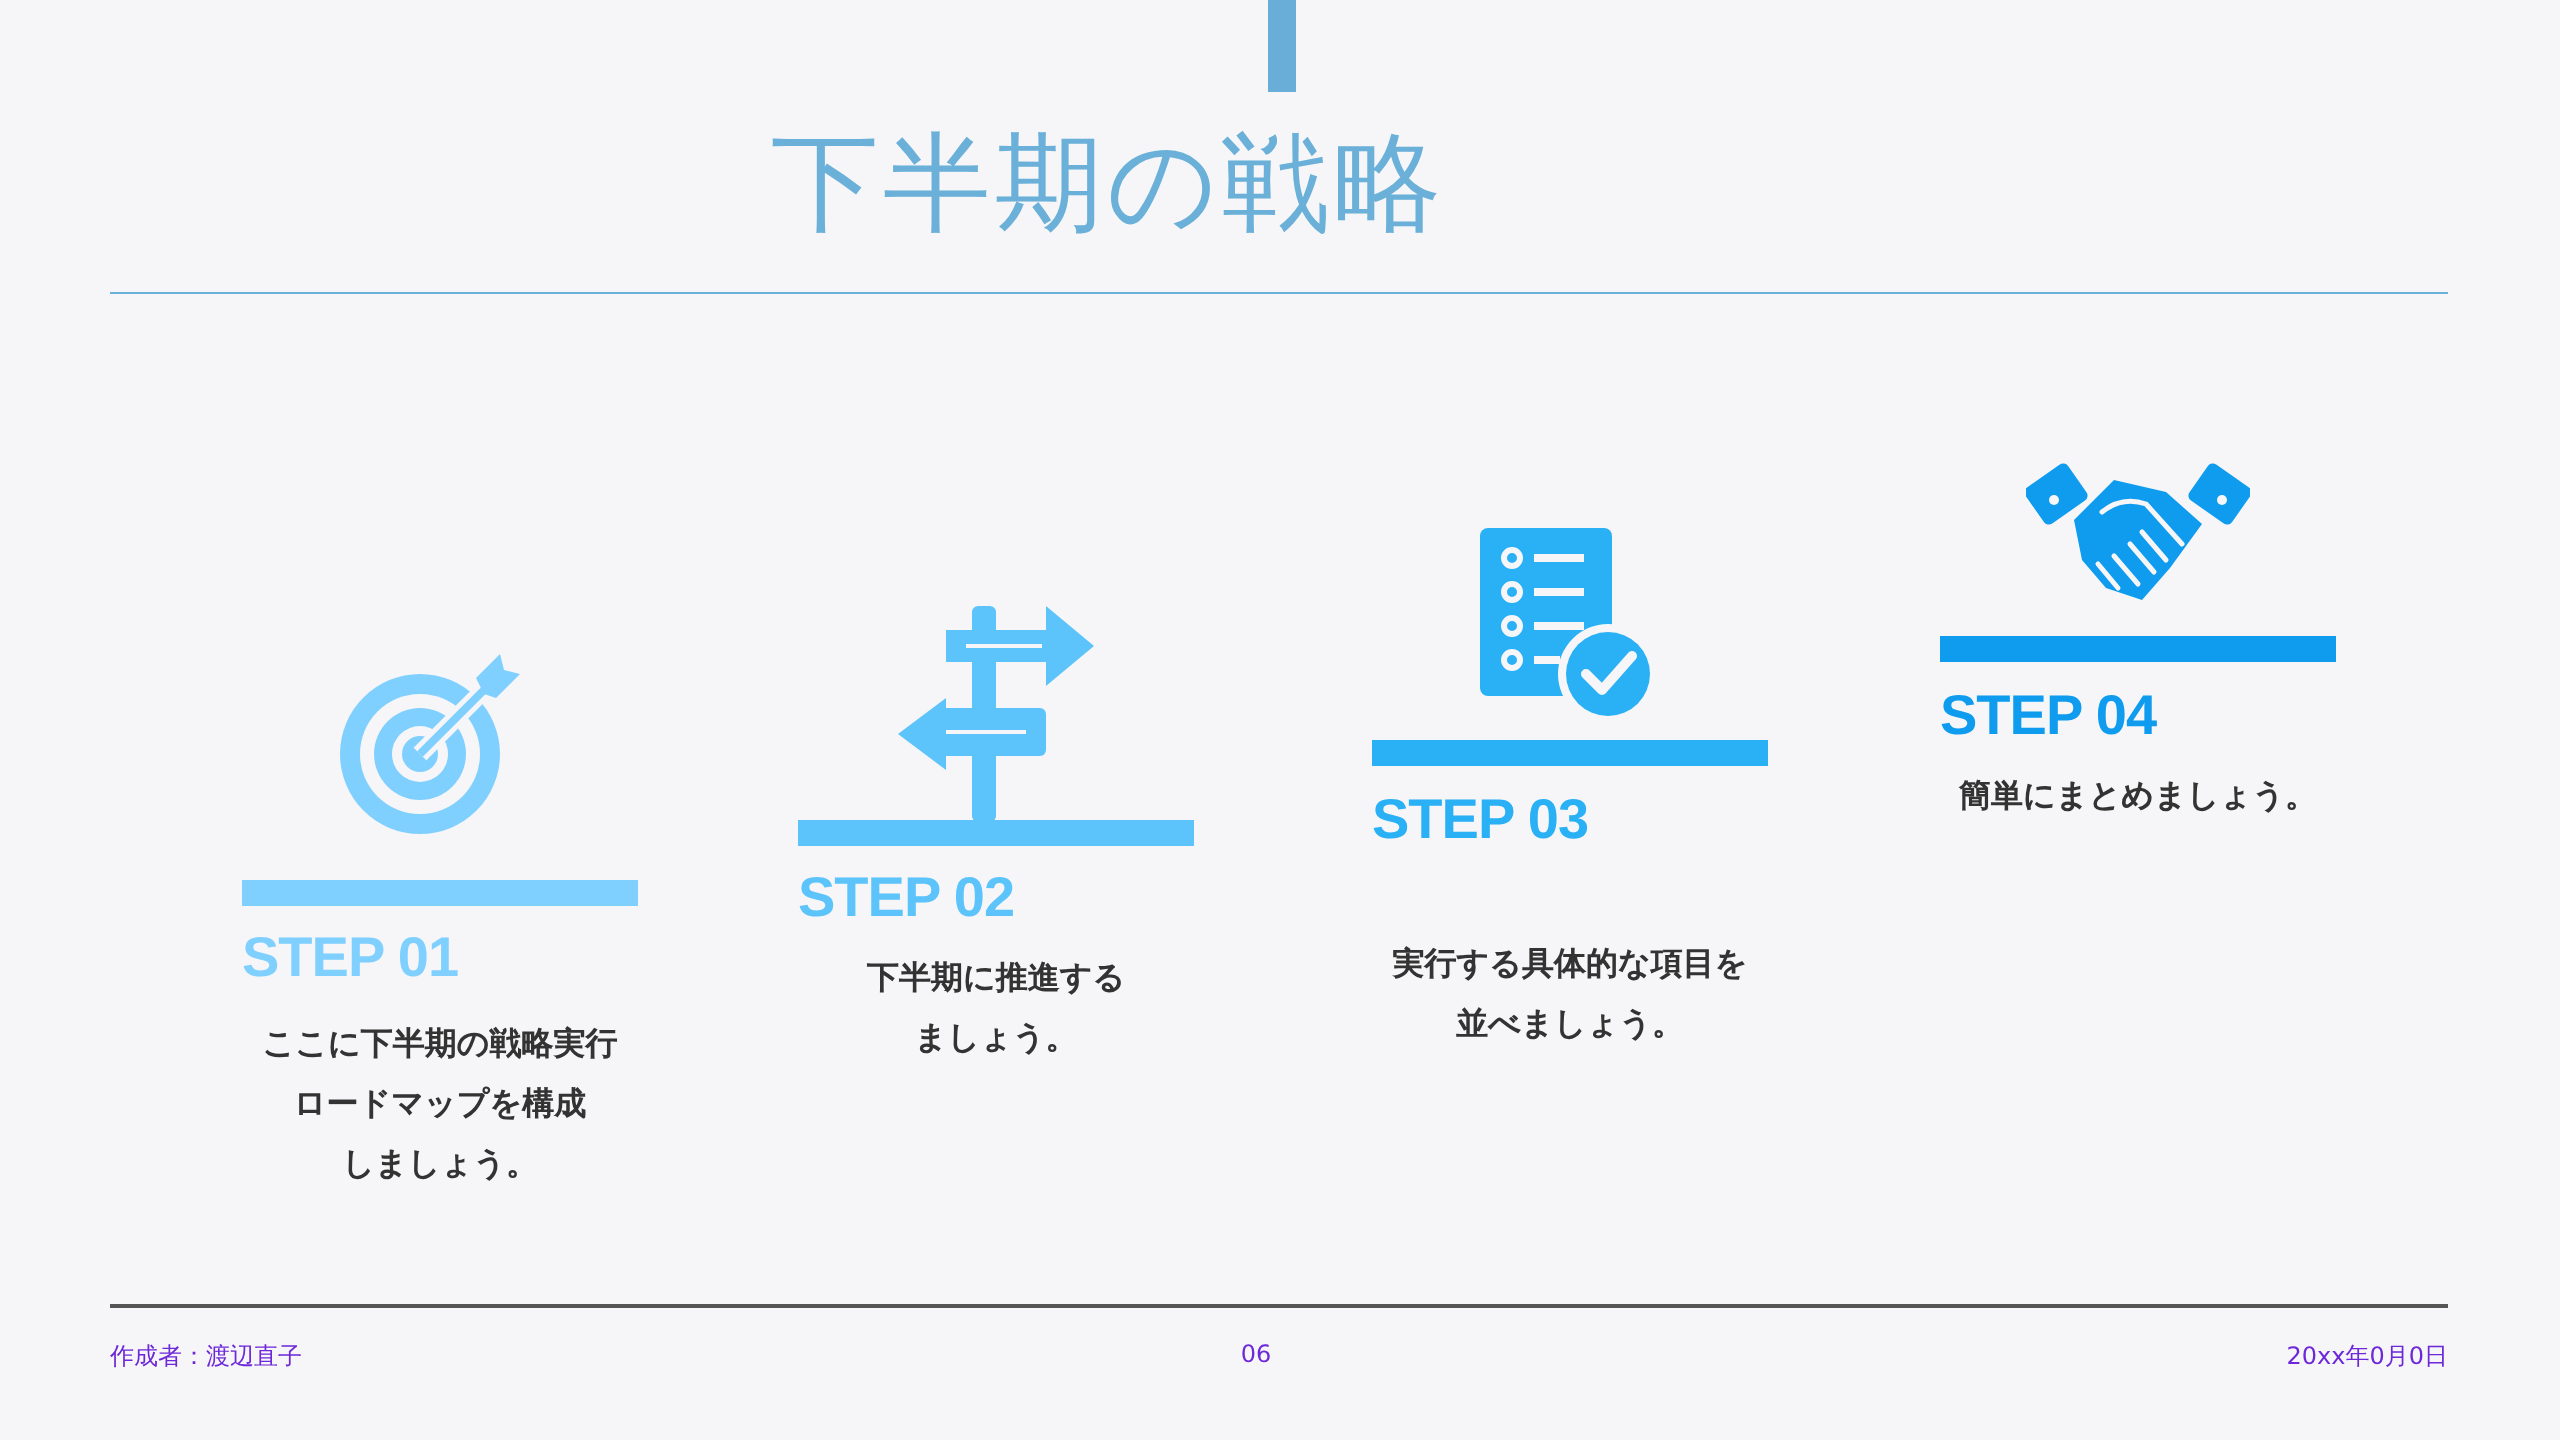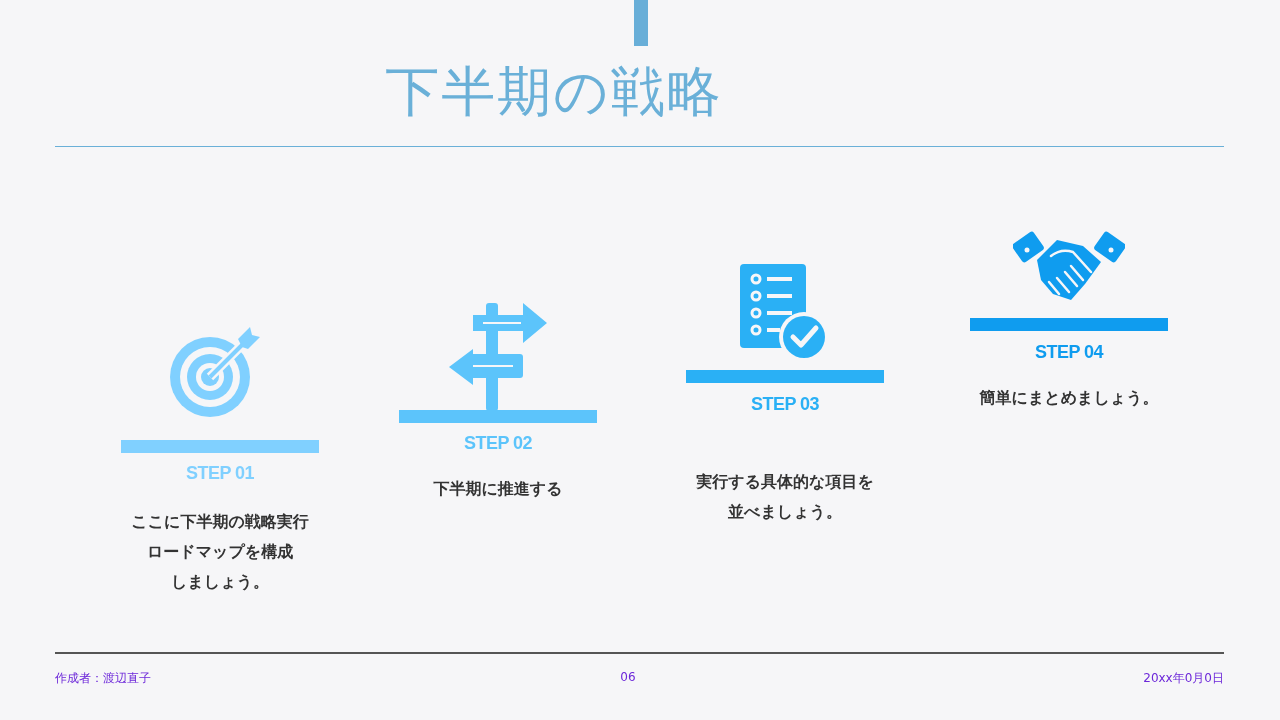--- a/index.html
+++ b/index.html
@@ -3,21 +3,21 @@
 <meta charset="utf-8">
 <style>
   html,body{margin:0;padding:0;}
   body{width:1280px;height:720px;background:#f6f6f8;position:relative;overflow:hidden;font-family:"DejaVu Sans",sans-serif;}
   .top-tab{position:absolute;left:634px;top:0;width:14px;height:46px;background:#68aed8;}
   .title{position:absolute;left:0;width:1108px;top:56px;text-align:center;font-size:54px;font-weight:300;color:#6ab0d8;letter-spacing:2px;font-family:"DejaVu Sans",sans-serif;}
   .title-rule{position:absolute;left:55px;width:1169px;top:146px;height:1px;background:#6ab0d8;}
   .step{position:absolute;width:198px;}
   .step .icon{position:absolute;left:0;width:198px;display:flex;justify-content:center;}
   .step .bar{position:absolute;left:0;width:198px;height:13px;}
-  .step .label{position:absolute;left:0;width:198px;text-align:center;font-weight:bold;font-size:18px;letter-spacing:-0.5px;font-family:"Liberation Sans",sans-serif;}
+  .step .label{position:absolute;left:0;width:198px;font-weight:bold;font-size:28px;letter-spacing:-0.5px;font-family:"Liberation Sans",sans-serif;}
   .step .desc{position:absolute;left:-30px;width:258px;text-align:center;font-size:16px;line-height:30px;color:#333;font-weight:bold;font-family:"DejaVu Sans",sans-serif;}
   .footer-rule{position:absolute;left:55px;width:1169px;top:652px;height:2px;background:#555;}
   .footer{position:absolute;top:670px;font-size:12px;color:#6d28d9;font-family:"DejaVu Sans",sans-serif;}
 </style>
 </head>
 <body>
 
 <div class="top-tab"></div>
 <div class="title">下半期の戦略</div>
 <div class="title-rule"></div>
@@ -57,20 +57,21 @@
         <rect x="26" y="51" width="54" height="24" rx="3"></rect>
       </g>
       <line x1="40" y1="20" x2="78" y2="20" stroke="#f6f6f8" stroke-width="2"></line>
       <line x1="30" y1="63" x2="70" y2="63" stroke="#f6f6f8" stroke-width="2"></line>
     </svg>
   </div>
   <div class="bar" style="top: 410px; background: rgb(92, 196, 251);"></div>
   <div class="label" style="top: 433px; color: rgb(92, 196, 251);">STEP 02</div>
   <div class="desc" style="top:474px;">
     <div>下半期に推進する</div>
+    <div>ましょう。</div>
   </div>
 </div>
 
 <div class="step" style="left:686px;top:0;">
   <div class="icon" style="top:264px;">
     <svg width="90" height="96" viewBox="0 0 90 96">
       <rect x="0" y="0" width="66" height="84" rx="4" fill="#2ab0f5"></rect>
       <g fill="none" stroke="#f6f6f8" stroke-width="3">
         <circle cx="16" cy="15" r="4"></circle>
           <circle cx="16" cy="32" r="4"></circle>

